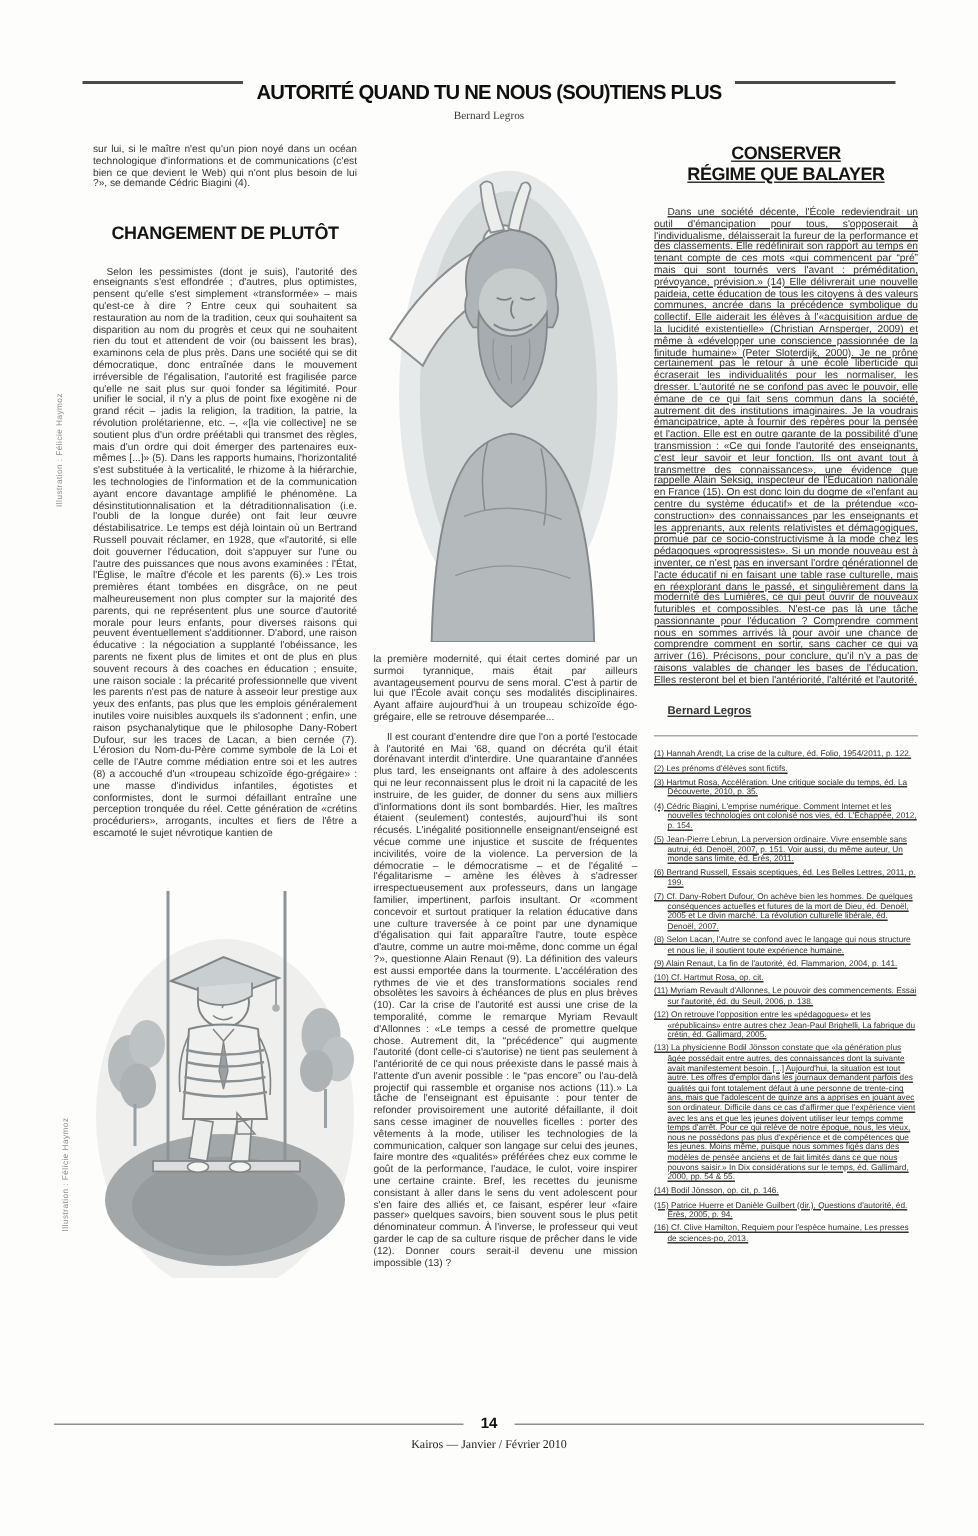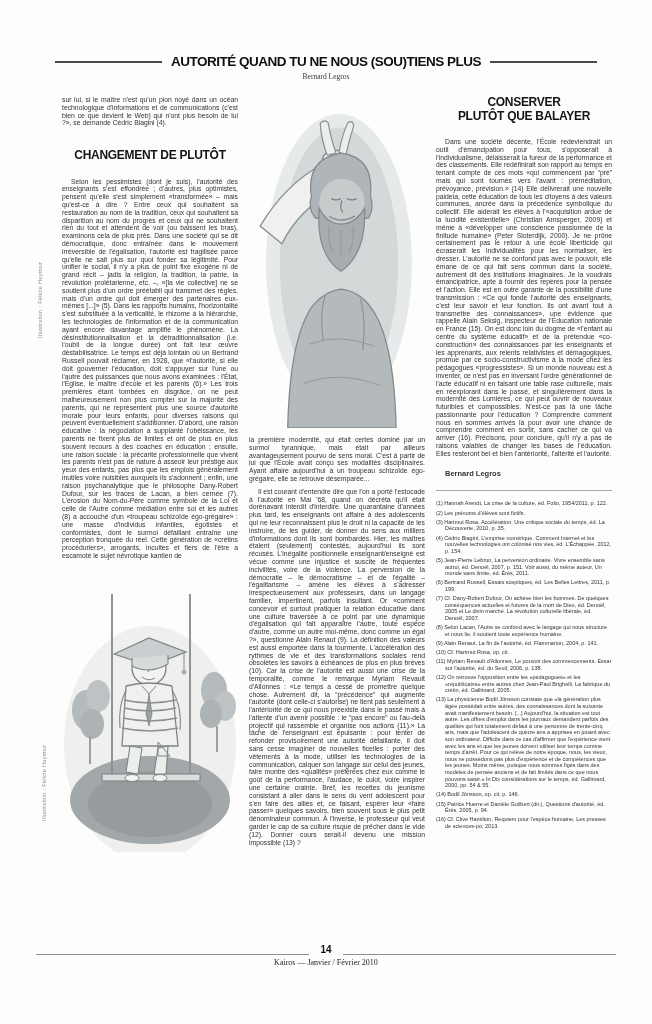--- a/index.html
+++ b/index.html
@@ -2,34 +2,34 @@
 <html lang="fr"><head>
 <meta charset="utf-8">
 <style>
   html,body{margin:0;padding:0;background:#ffffff;}
   .page{
     position:relative;width:652px;height:1024px;margin:0 auto;
     background:#fdfdfb;overflow:hidden;
     font-family:"Liberation Sans",sans-serif;color:#2e2e2e;
   }
   
-  .masthead{position:absolute;top:54px;left:55px;right:55px;display:flex;align-items:center;gap:9px;}
+  .masthead{position:absolute;top:54px;left:55px;right:55px;display:flex;gap:9px;}
   .masthead .rule{flex:1;height:2px;background:#4a4a4a;}
   .masthead h1{
     margin:0;font-size:13.5px;font-weight:bold;letter-spacing:-0.5px;
     white-space:nowrap;color:#101010;
   }
   .author{position:absolute;top:72px;left:0;right:0;text-align:center;
     font-family:"Liberation Serif",serif;font-size:7.5px;color:#3a3a3a;}
   
   .col{position:absolute;width:176px;text-align:justify;
     font-size:6.8px;line-height:7.8px;color:#333;hyphens:auto;}
   .col1{left:62px;top:96px;}
   .col2{left:249px;top:96px;}
-  .col3{left:436px;top:96px;}
+  .col3{left:436px;top:96px;text-decoration:underline;}
   .col p{margin:0;}
   .sec-heading{
     text-align:center;font-weight:bold;font-size:12px;letter-spacing:-0.3px;
     color:#141414;line-height:13.5px;margin:22px 0 15px;
   }
   .sec-heading.first{margin-top:0;}
   .indent{text-indent:9px;}
   .gap-top{margin-top:5px !important;}
   
   .illus{display:block;}
@@ -41,21 +41,21 @@
   }
   .v-credit.c1{left:37px;top:262px;}
   .v-credit.c2{left:41px;top:745px;}
   
   .signature{font-weight:bold;font-size:7.5px;margin-top:12px;text-indent:9px;text-align:left;}
   .fn-divider{height:1px;background:#a9a9a9;margin:13px 0 9px;}
   .footnotes{font-size:5.5px;line-height:6.6px;text-align:left;color:#333;}
   .footnotes p{margin:0 0 2.6px;padding-left:9px;text-indent:-9px;}
   
   .footer{position:absolute;left:36px;right:36px;top:944px;text-align:center;}
-  .footer-row{display:flex;align-items:flex-end;gap:11px;}
+  .footer-row{display:flex;align-items:center;gap:11px;}
   .footer-row .frule{flex:1;height:1px;background:#8f8f8f;}
   .pageno{font-weight:bold;font-size:10px;color:#111;}
   .issue{font-family:"Liberation Serif",serif;font-size:8px;color:#1d1d1d;margin-top:3px;}
 </style>
 </head>
 <body>
 
 <div class="page">
 
   <div class="masthead">
@@ -131,21 +131,21 @@
       <path d="M60 250 Q90 238 126 252" stroke="#8d9396" stroke-width="0.9" fill="none"></path>
       <path d="M54 290 Q90 276 132 292" stroke="#8d9396" stroke-width="0.9" fill="none"></path>
     </svg>
     <p>la première modernité, qui était certes dominé par un surmoi tyrannique, mais était par ailleurs avantageusement pourvu de sens moral. C'est à partir de lui que l'École avait conçu ses modalités disciplinaires. Ayant affaire aujourd'hui à un troupeau schizoïde égo-grégaire, elle se retrouve désemparée...</p>
     <p class="indent gap-top">Il est courant d'entendre dire que l'on a porté l'estocade à l'autorité en Mai '68, quand on décréta qu'il était dorénavant interdit d'interdire. Une quarantaine d'années plus tard, les enseignants ont affaire à des adolescents qui ne leur reconnaissent plus le droit ni la capacité de les instruire, de les guider, de donner du sens aux milliers d'informations dont ils sont bombardés. Hier, les maîtres étaient (seulement) contestés, aujourd'hui ils sont récusés. L'inégalité positionnelle enseignant/enseigné est vécue comme une injustice et suscite de fréquentes incivilités, voire de la violence. La perversion de la démocratie – le démocratisme – et de l'égalité – l'égalitarisme – amène les élèves à s'adresser irrespectueusement aux professeurs, dans un langage familier, impertinent, parfois insultant. Or «comment concevoir et surtout pratiquer la relation éducative dans une culture traversée à ce point par une dynamique d'égalisation qui fait apparaître l'autre, toute espèce d'autre, comme un autre moi-même, donc comme un égal ?», questionne Alain Renaut (9). La définition des valeurs est aussi emportée dans la tourmente. L'accélération des rythmes de vie et des transformations sociales rend obsolètes les savoirs à échéances de plus en plus brèves (10). Car la crise de l'autorité est aussi une crise de la temporalité, comme le remarque Myriam Revault d'Allonnes : «Le temps a cessé de promettre quelque chose. Autrement dit, la “précédence” qui augmente l'autorité (dont celle-ci s'autorise) ne tient pas seulement à l'antériorité de ce qui nous préexiste dans le passé mais à l'attente d'un avenir possible : le “pas encore” ou l'au-delà projectif qui rassemble et organise nos actions (11).» La tâche de l'enseignant est épuisante : pour tenter de refonder provisoirement une autorité défaillante, il doit sans cesse imaginer de nouvelles ficelles : porter des vêtements à la mode, utiliser les technologies de la communication, calquer son langage sur celui des jeunes, faire montre des «qualités» préférées chez eux comme le goût de la performance, l'audace, le culot, voire inspirer une certaine crainte. Bref, les recettes du jeunisme consistant à aller dans le sens du vent adolescent pour s'en faire des alliés et, ce faisant, espérer leur «faire passer» quelques savoirs, bien souvent sous le plus petit dénominateur commun. À l'inverse, le professeur qui veut garder le cap de sa culture risque de prêcher dans le vide (12). Donner cours serait-il devenu une mission impossible (13) ?</p>
   </div>
 
   <div class="col col3">
     <div class="sec-heading first">
       <div>CONSERVER</div>
-      <div>PLUTÔT QUE BALAYER</div>
+      <div>RÉGIME QUE BALAYER</div>
     </div>
     <p class="indent">Dans une société décente, l'École redeviendrait un outil d'émancipation pour tous, s'opposerait à l'individualisme, délaisserait la fureur de la performance et des classements. Elle redéfinirait son rapport au temps en tenant compte de ces mots «qui commencent par “pré” mais qui sont tournés vers l'avant : préméditation, prévoyance, prévision.» (14) Elle délivrerait une nouvelle paideia, cette éducation de tous les citoyens à des valeurs communes, ancrée dans la précédence symbolique du collectif. Elle aiderait les élèves à l'«acquisition ardue de la lucidité existentielle» (Christian Arnsperger, 2009) et même à «développer une conscience passionnée de la finitude humaine» (Peter Sloterdijk, 2000). Je ne prône certainement pas le retour à une école liberticide qui écraserait les individualités pour les normaliser, les dresser. L'autorité ne se confond pas avec le pouvoir, elle émane de ce qui fait sens commun dans la société, autrement dit des institutions imaginaires. Je la voudrais émancipatrice, apte à fournir des repères pour la pensée et l'action. Elle est en outre garante de la possibilité d'une transmission : «Ce qui fonde l'autorité des enseignants, c'est leur savoir et leur fonction. Ils ont avant tout à transmettre des connaissances», une évidence que rappelle Alain Seksig, inspecteur de l'Éducation nationale en France (15). On est donc loin du dogme de «l'enfant au centre du système éducatif» et de la prétendue «co-construction» des connaissances par les enseignants et les apprenants, aux relents relativistes et démagogiques, promue par ce socio-constructivisme à la mode chez les pédagogues «progressistes». Si un monde nouveau est à inventer, ce n'est pas en inversant l'ordre générationnel de l'acte éducatif ni en faisant une table rase culturelle, mais en réexplorant dans le passé, et singulièrement dans la modernité des Lumières, ce qui peut ouvrir de nouveaux futuribles et compossibles. N'est-ce pas là une tâche passionnante pour l'éducation ? Comprendre comment nous en sommes arrivés là pour avoir une chance de comprendre comment en sortir, sans cacher ce qui va arriver (16). Précisons, pour conclure, qu'il n'y a pas de raisons valables de changer les bases de l'éducation. Elles resteront bel et bien l'antériorité, l'altérité et l'autorité.</p>
     <div class="signature">Bernard Legros</div>
     <div class="fn-divider"></div>
     <div class="footnotes">
       <p>(1) Hannah Arendt, La crise de la culture, éd. Folio, 1954/2011, p. 122.</p>
       <p>(2) Les prénoms d'élèves sont fictifs.</p>
       <p>(3) Hartmut Rosa, Accélération. Une critique sociale du temps, éd. La Découverte, 2010, p. 35.</p>
       <p>(4) Cédric Biagini, L'emprise numérique. Comment Internet et les nouvelles technologies ont colonisé nos vies, éd. L'Échappée, 2012, p. 154.</p>
       <p>(5) Jean-Pierre Lebrun, La perversion ordinaire. Vivre ensemble sans autrui, éd. Denoël, 2007, p. 151. Voir aussi, du même auteur, Un monde sans limite, éd. Érès, 2011.</p>

